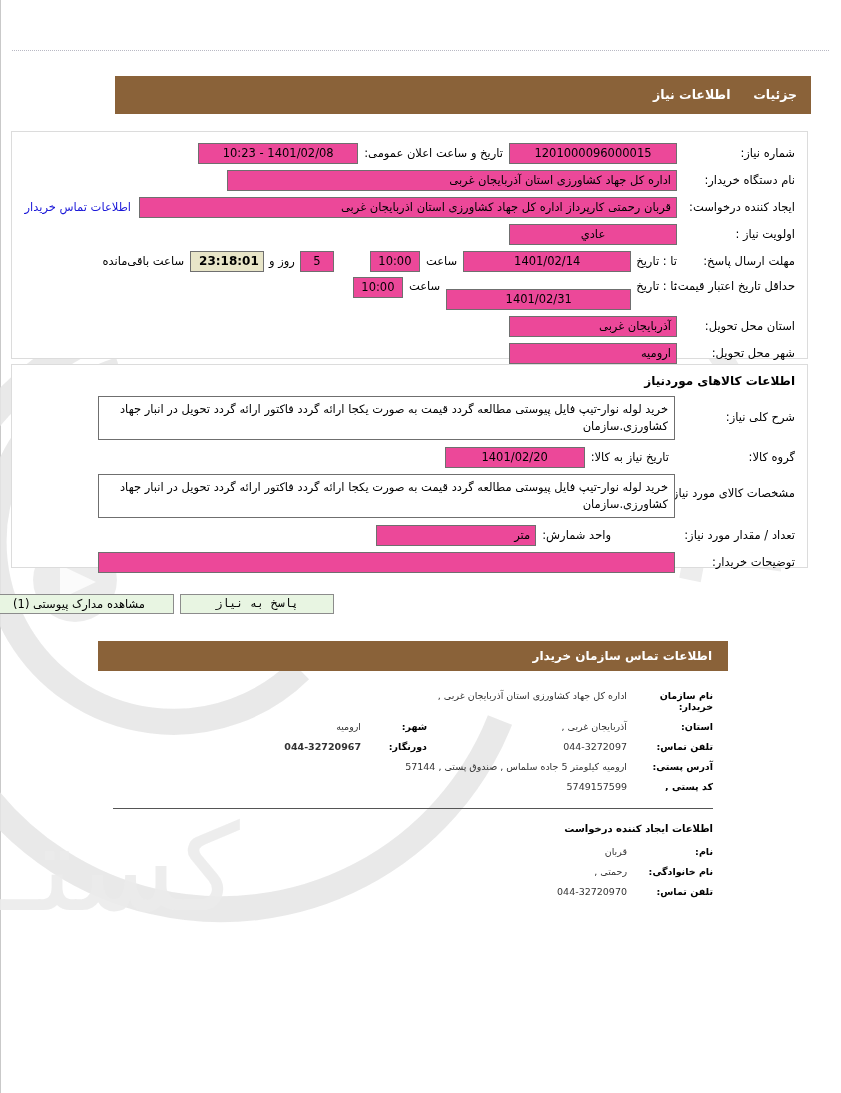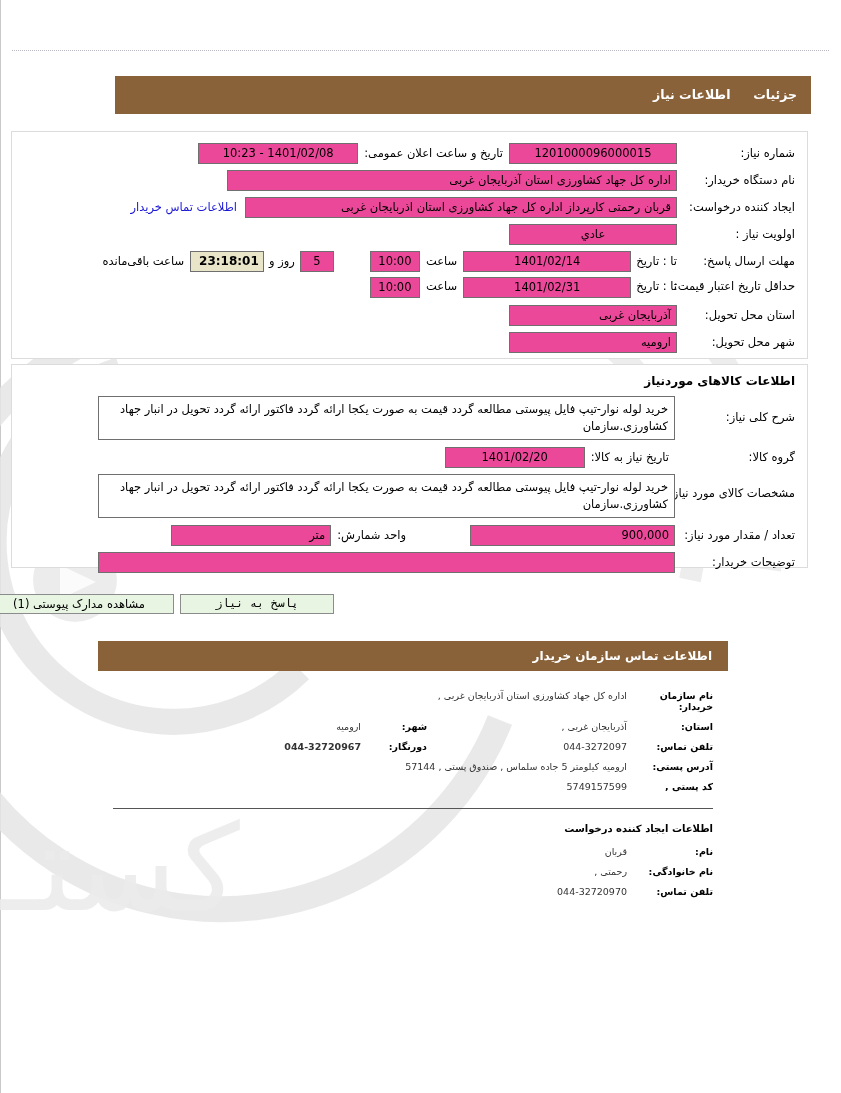--- a/index.html
+++ b/index.html
@@ -275,21 +275,21 @@
       <div class="fld center" style="width:160px;">1401/02/08 - 10:23</div>
     </div>
 
     <div class="row">
       <div class="lbl lbl-w">نام دستگاه خریدار:</div>
       <div class="fld" style="width:450px;">اداره کل جهاد کشاورزی استان آذربایجان غربی</div>
     </div>
 
     <div class="row">
       <div class="lbl lbl-w">ایجاد کننده درخواست:</div>
-      <div class="fld" style="width:432px;">قربان  رحمتی  کارپرداز اداره کل جهاد کشاورزی استان اذربایجان غربی</div>
+      <div class="fld" style="width:538px;">قربان  رحمتی  کارپرداز اداره کل جهاد کشاورزی استان اذربایجان غربی</div>
       <a class="link">اطلاعات تماس خریدار</a>
     </div>
 
     <div class="row">
       <div class="lbl lbl-w">اولویت نیاز :</div>
       <div class="fld center" style="width:168px;">عادي</div>
     </div>
 
     <div class="row">
       <div class="lbl lbl-w">مهلت ارسال پاسخ:</div>
@@ -299,21 +299,21 @@
       <div class="fld center" style="width:50px;">10:00</div>
       <div class="fld center" style="width:34px; margin-right:36px;">5</div>
       <div class="inline-lbl" style="padding:0 5px;">روز و</div>
       <div class="timer" style="width:74px;">23:18:01</div>
       <div class="inline-lbl">ساعت باقی‌مانده</div>
     </div>
 
     <div class="row" style="align-items:flex-start;">
       <div class="lbl lbl-w" style="line-height:14px; padding-top:2px;">حداقل تاریخ اعتبار قیمت:</div>
       <div class="inline-lbl" style="padding:2px 0 0 5px;">تا : تاریخ</div>
-      <div class="fld center" style="width:168px;">1401/02/31</div>
+      <div class="fld center" style="width:185px;margin-top:12px;">1401/02/31</div>
       <div class="inline-lbl" style="padding-top:2px;">ساعت</div>
       <div class="fld center" style="width:50px;">10:00</div>
     </div>
 
     <div class="row" style="margin-top:4px;">
       <div class="lbl lbl-w">استان محل تحویل:</div>
       <div class="fld" style="width:168px;">آذربایجان غربی</div>
     </div>
 
     <div class="row">
@@ -337,21 +337,20 @@
       <div class="fld center" style="width:140px;">1401/02/20</div>
     </div>
 
     <div class="row" style="align-items:flex-start; margin-top:6px;">
       <div class="lbl lbl-w2" style="padding-top:12px; line-height:14px;">مشخصات کالای مورد نیاز:</div>
       <div class="txtarea" style="width:577px;">خرید لوله نوار-تیپ فایل پیوستی مطالعه گردد قیمت به صورت یکجا ارائه گردد فاکتور ارائه گردد تحویل در انبار جهاد کشاورزی.سازمان</div>
     </div>
 
     <div class="row" style="margin-top:6px;">
       <div class="lbl lbl-w2">تعداد / مقدار مورد نیاز:</div>
-      <div class="fld" style="width:205px;">900,000</div>
       <div class="inline-lbl" style="padding:0 64px 0 6px;">واحد شمارش:</div>
       <div class="fld" style="width:160px;">متر</div>
     </div>
 
     <div class="row">
       <div class="lbl lbl-w2">توضیحات خریدار:</div>
       <div class="fld" style="width:577px;"></div>
     </div>
   </div>
 

